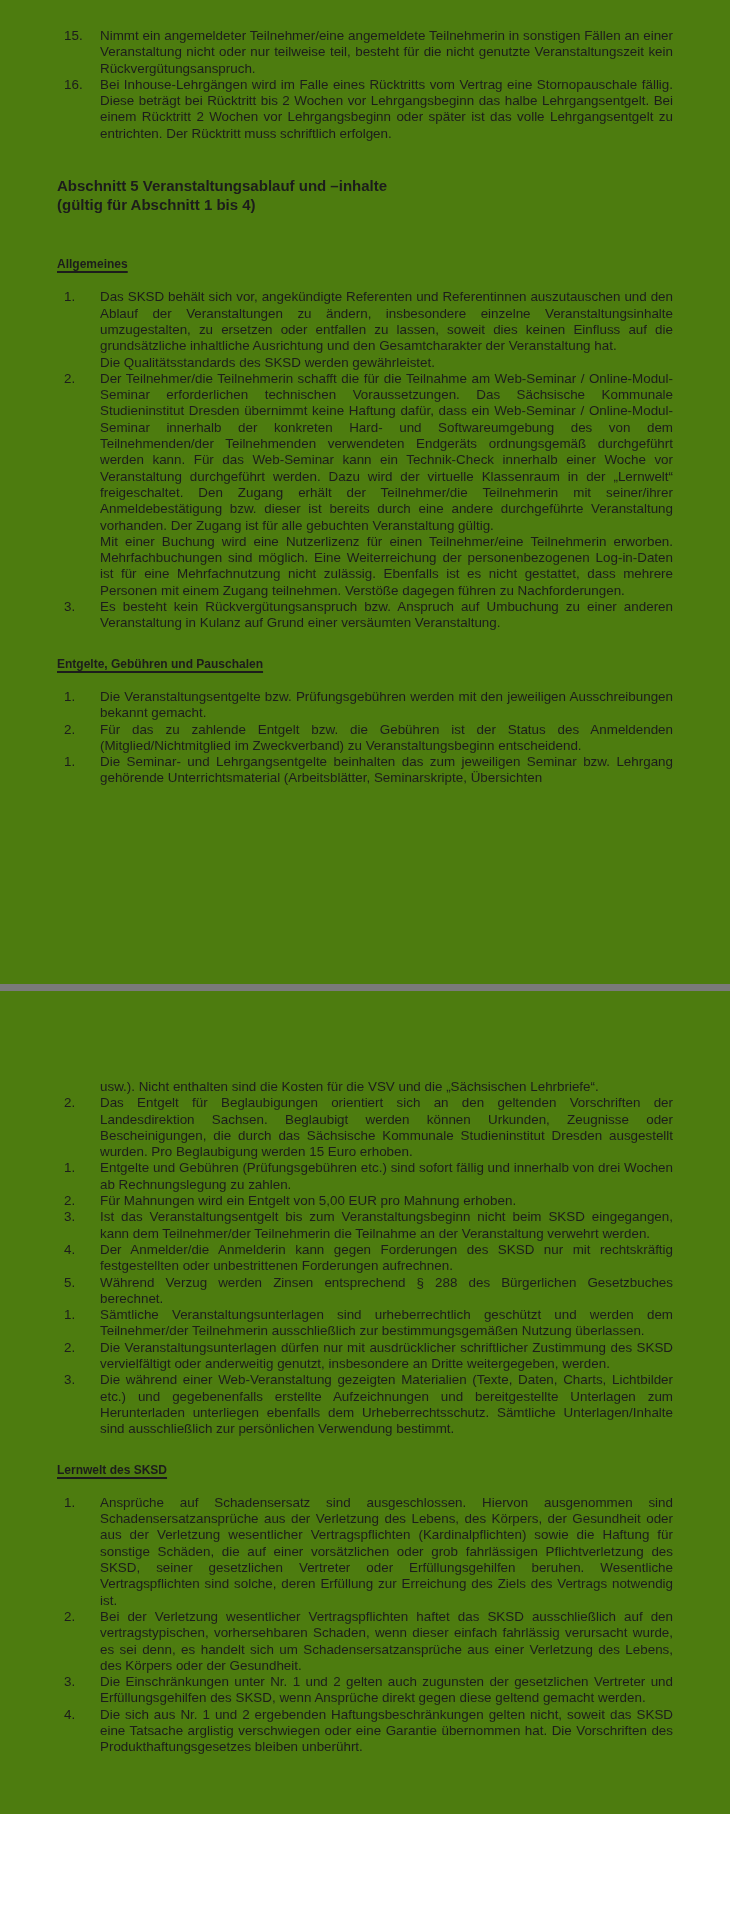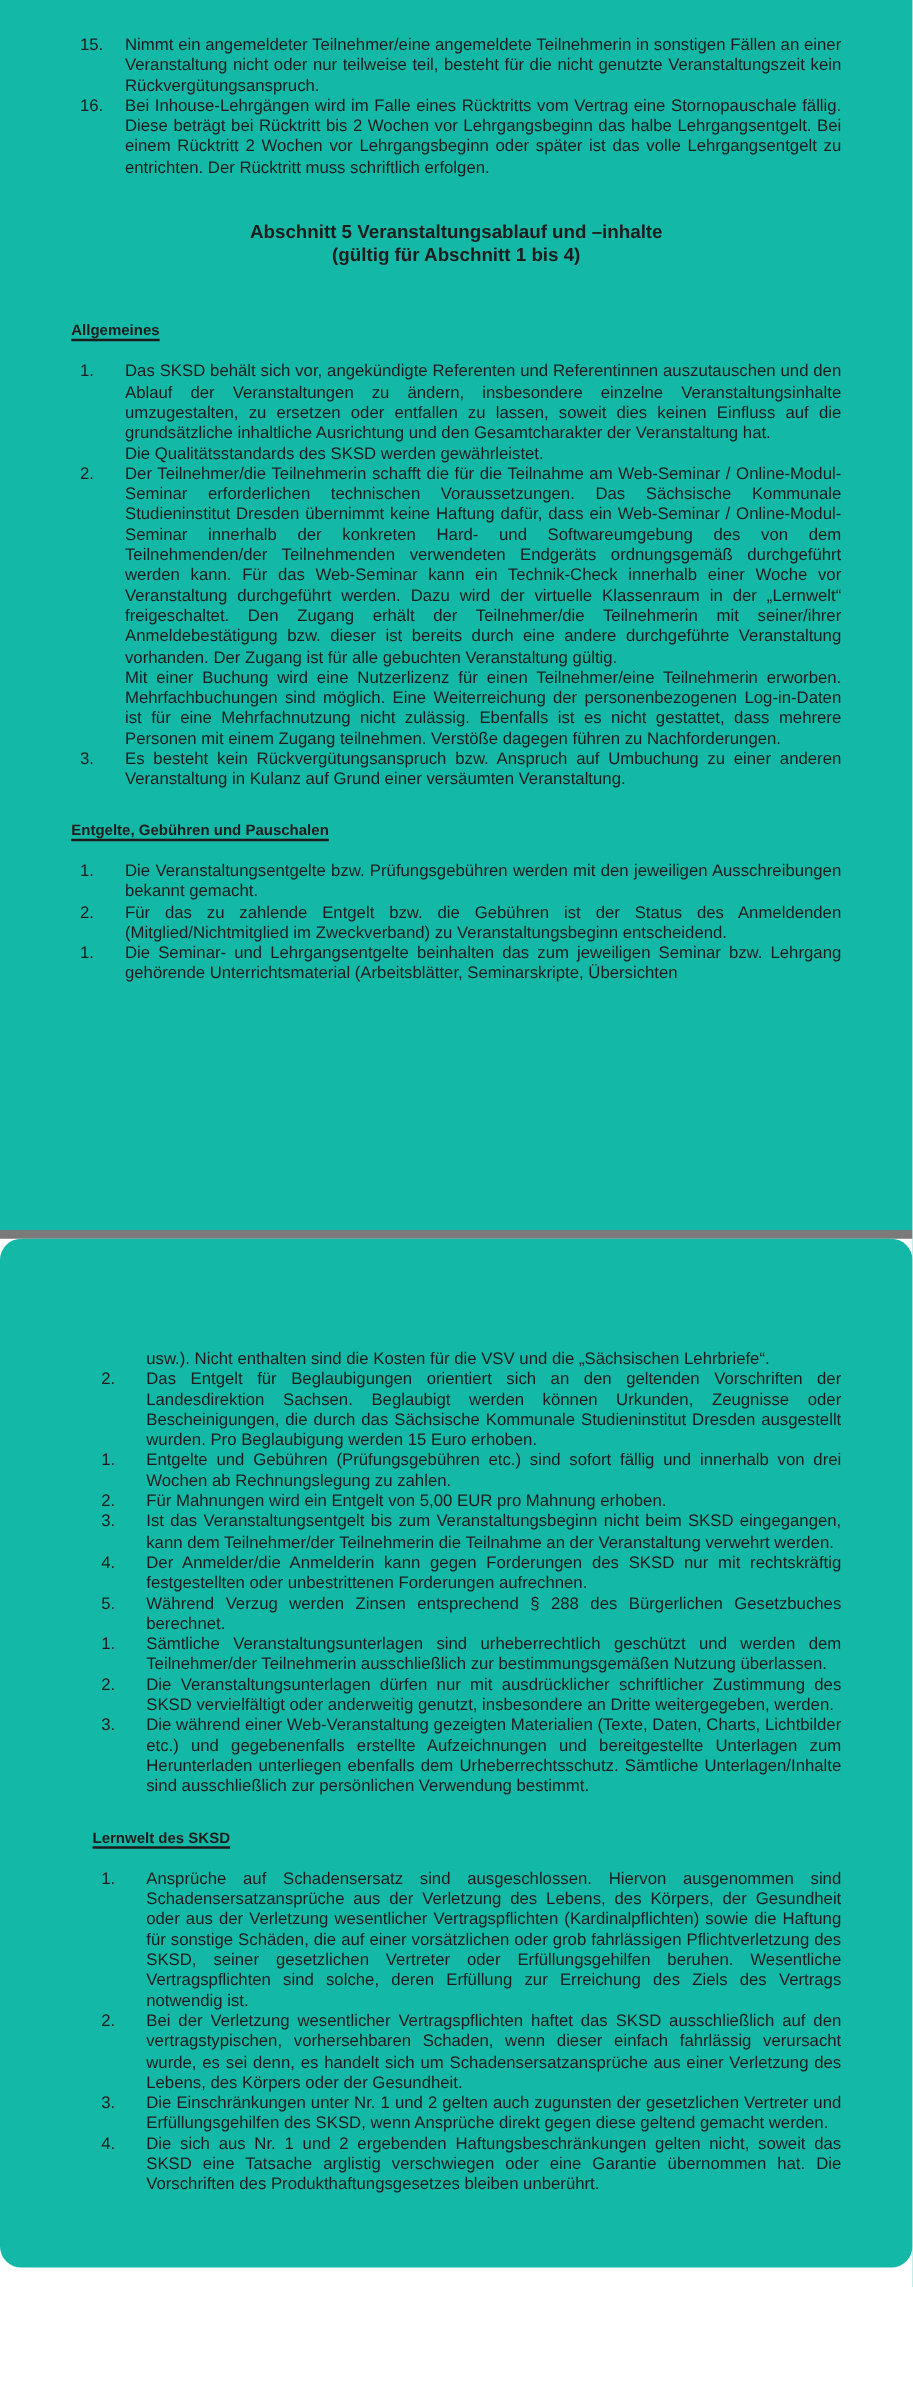--- a/index.html
+++ b/index.html
@@ -6,35 +6,34 @@
     margin: 0; padding: 0;
     width: 730px; height: 1920px;
     overflow: hidden;
     background: #ffffff;
     font-family: "Liberation Sans", sans-serif;
     color: #1c1c1c;
   }
   .page {
     width: 730px;
     box-sizing: border-box;
-    background: #14b8a6;
+    background: #4d7c0f;
     font-size: 13.4px;
     line-height: 16.3px;
   }
   .page1 { height: 984px; padding: 28px 57px 0 57px; overflow: hidden; }
-  .page2 { height: 823px; padding: 88px 57px 0 74px; overflow: hidden; border-radius: 17px; }
+  .page2 { height: 823px; padding: 88px 57px 0 57px; overflow: hidden; }
   .page-divider { width: 730px; height: 7px; background: #7a7a7a; }
 
   .li { display: flex; }
   .li .num { flex: 0 0 43px; width: 43px; padding-left: 7px; box-sizing: border-box; }
   .li .txt { flex: 1; text-align: justify; white-space: pre-line; }
   .cont { padding-left: 43px; text-align: justify; }
 
   .doc-title {
-    text-align: center;
     font-weight: bold;
     font-size: 15px;
     line-height: 19px;
     margin-top: 34px;
     margin-bottom: 42px;
   }
   .sec-heading {
     font-weight: bold;
     font-size: 12px;
     margin-top: 24px;

